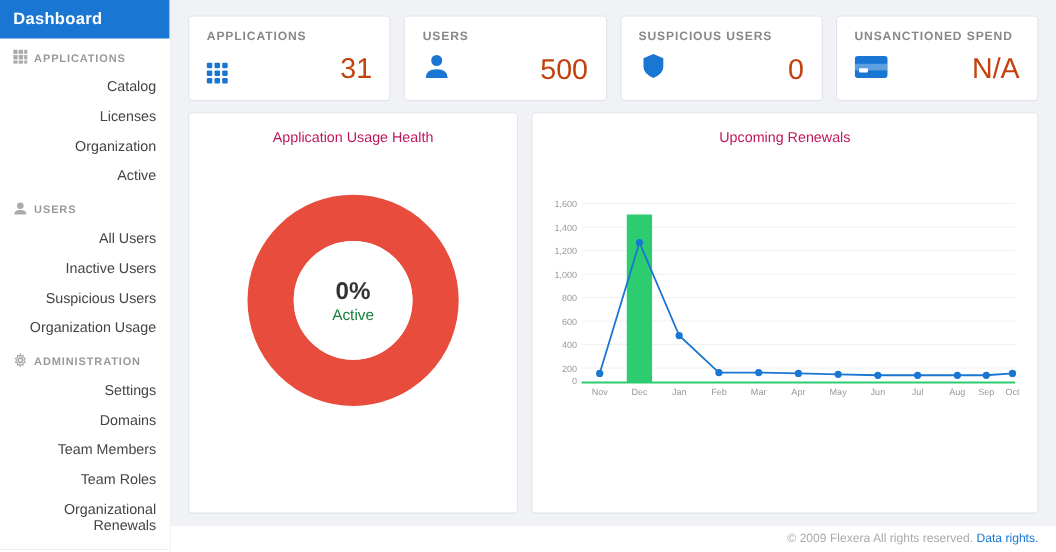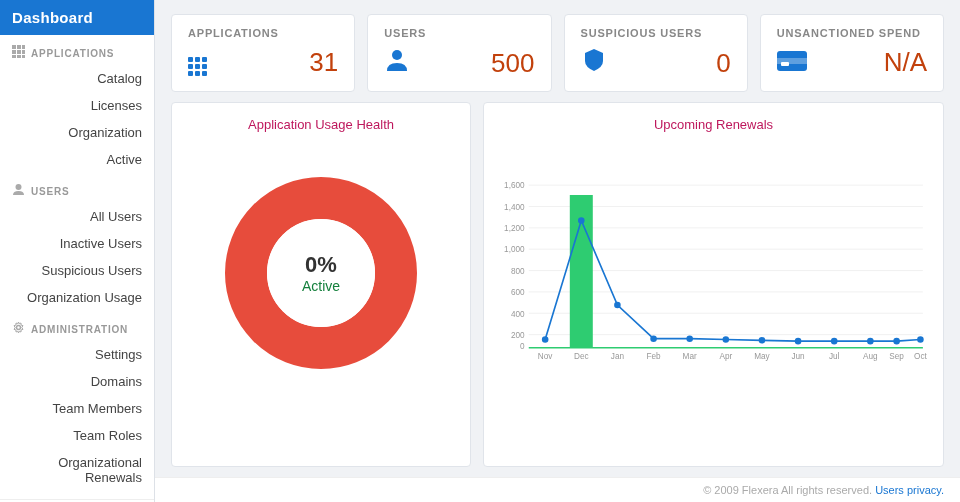--- a/index.html
+++ b/index.html
@@ -386,16 +386,16 @@
           <circle cx="483" cy="198" r="4" fill="#1976d2"></circle>
           <circle cx="512" cy="196" r="4" fill="#1976d2"></circle>
         </svg>
       </div>
     </div>
 
   </div>
 
   <div class="footer">
     <span>© 2009 Flexera All rights reserved.</span>
-    <a href="#">Users privacy.</a>
+    <a href="#">Data rights.</a>
   </div>
 
 </div>
 
 </body></html>

